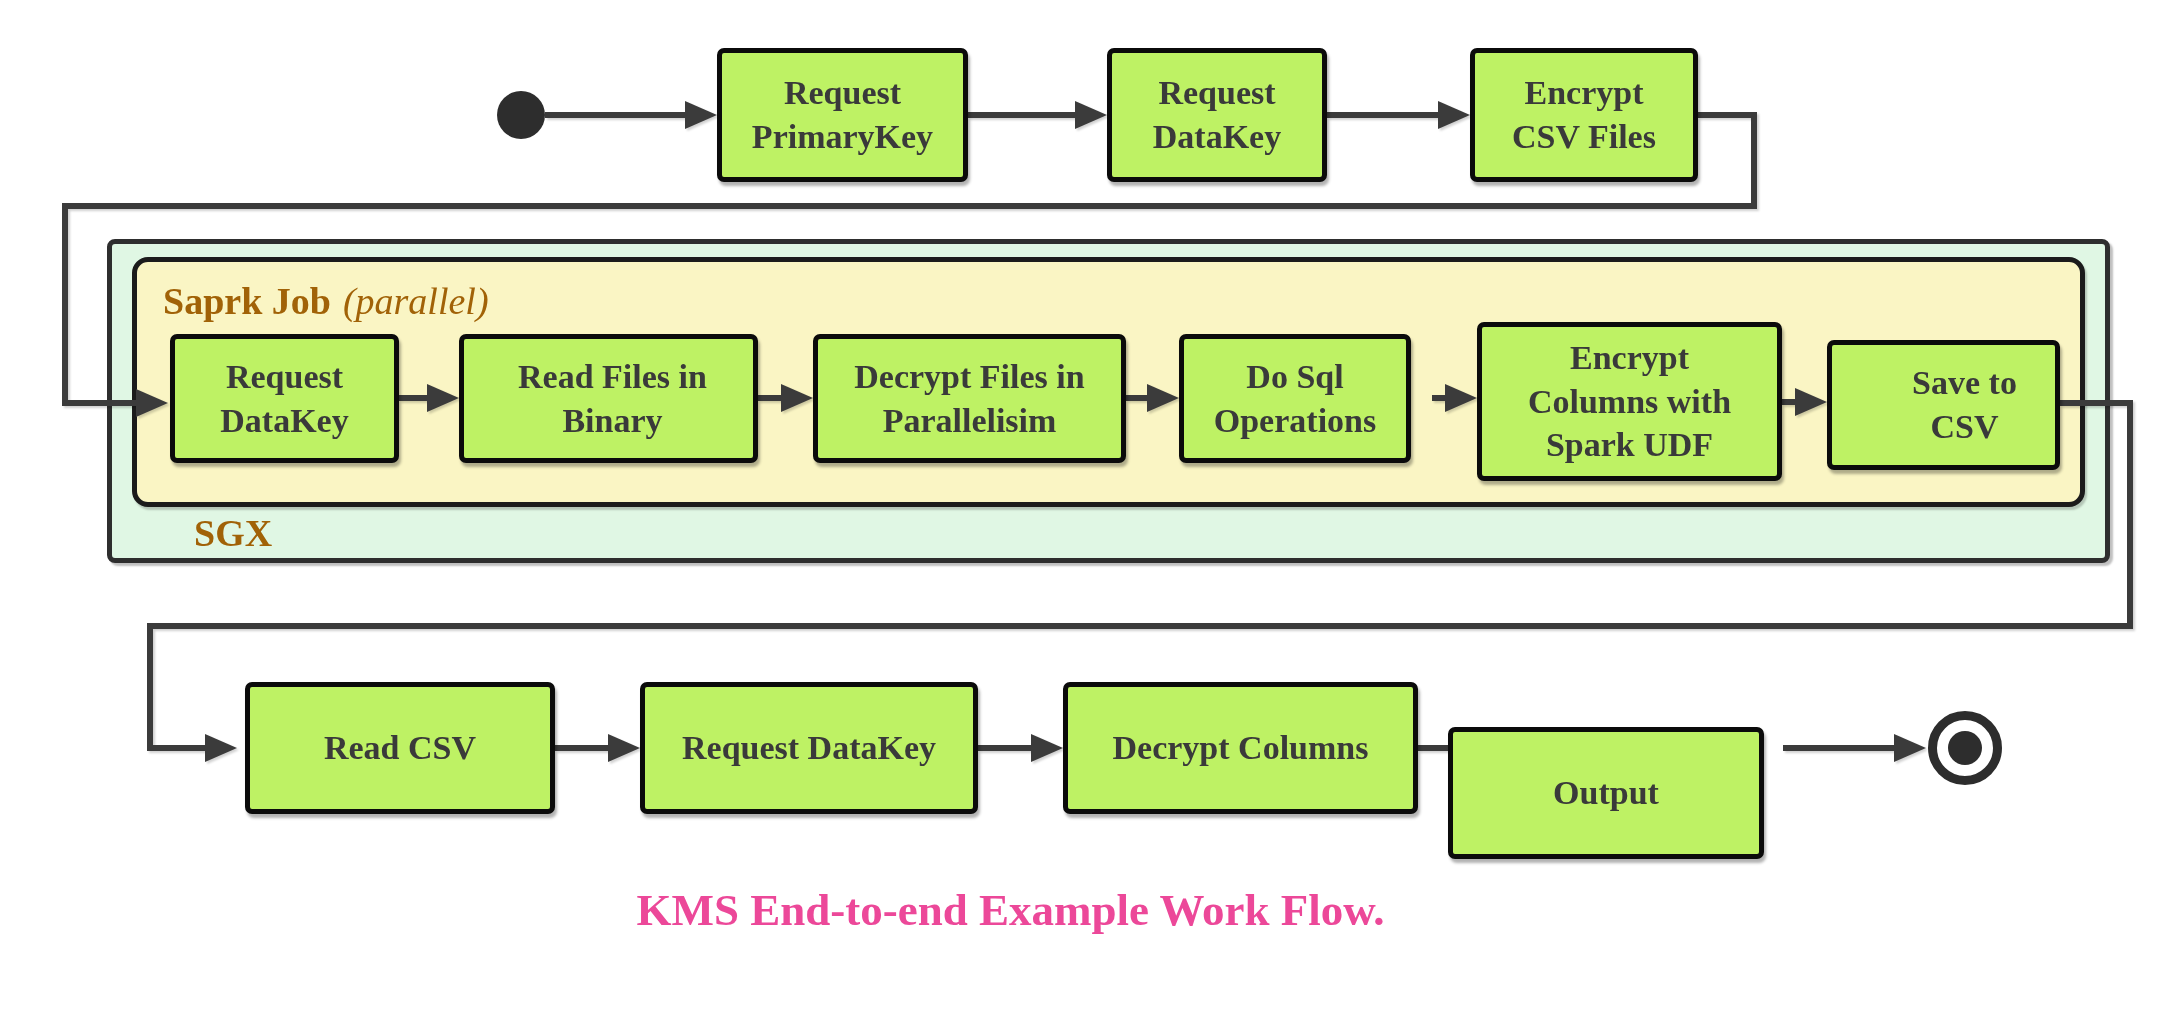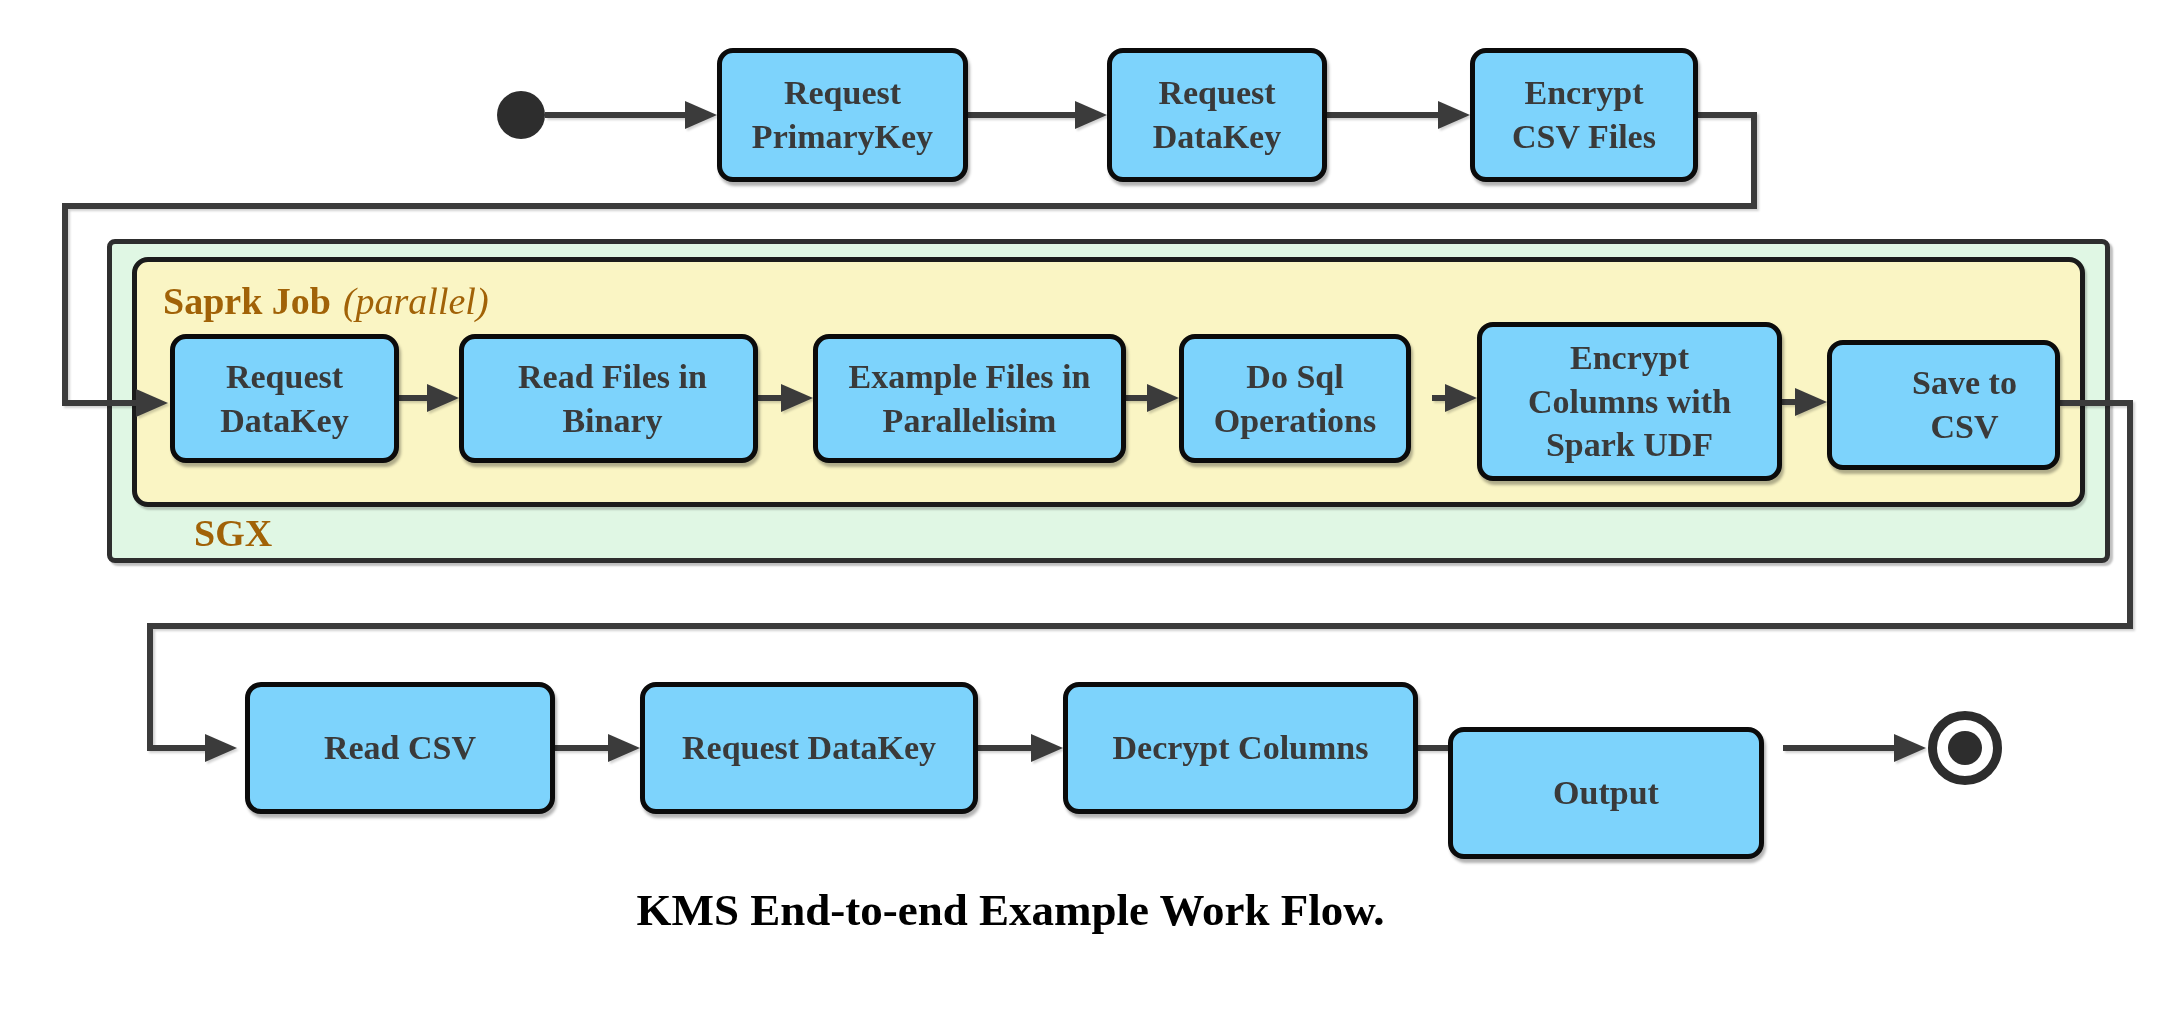--- a/index.html
+++ b/index.html
@@ -24,21 +24,21 @@
   }
   .group-label{
     position:absolute;color:#a16207;font-weight:bold;font-size:38px;line-height:1;
   }
   .spark-label{left:163px;top:282px;}
   .spark-label .gl-qualifier{font-weight:normal;font-style:italic;margin-left:12px;}
   .sgx-label{left:154px;top:514px;margin-left:40px;}
   
   .node{
     position:absolute;box-sizing:border-box;
-    background:#7dd3fc;border:5px solid #0b0b0b;border-radius:16px;
+    background:#bef264;border:5px solid #0b0b0b;border-radius:7px;
     display:flex;align-items:center;justify-content:center;
     text-align:center;white-space:pre-line;
     font-weight:bold;font-size:34px;line-height:1.28;color:#3a3a3a;
     box-shadow:2px 4px 3px rgba(0,0,0,0.3);
   }
   .n-top-0{left:717px;top:48px;width:251px;height:134px;}
   .n-top-1{left:1107px;top:48px;width:220px;height:134px;}
   .n-top-2{left:1470px;top:48px;width:228px;height:134px;}
   .n-spk-0{left:170px;top:334px;width:229px;height:129px;}
   .n-spk-1{left:459px;top:334px;width:299px;height:129px;padding-left:8px;}
@@ -65,21 +65,21 @@
   #edges{
     position:absolute;left:0;top:0;width:2179px;height:1036px;
     filter:drop-shadow(2px 2px 1px rgba(0,0,0,0.18));
     pointer-events:none;
   }
   #edges path{stroke:#3b3b3b;stroke-width:6;fill:none;}
   #edges polygon{fill:#3b3b3b;stroke:none;}
   
   .caption{
     position:absolute;left:0;top:884px;width:2021px;
-    text-align:center;font-weight:bold;font-size:45px;color:#000000;
+    text-align:center;font-weight:bold;font-size:45px;color:#ec4899;
   }
 </style>
 </head>
 <body>
 
 <div id="canvas">
 
   <div class="group group-sgx"></div>
   <div class="group group-spark"></div>
 
@@ -133,21 +133,21 @@
 PrimaryKey</div>
   <div class="node n-top-1">Request
 DataKey</div>
   <div class="node n-top-2">Encrypt
 CSV Files</div>
 
   <div class="node n-spk-0">Request
 DataKey</div>
   <div class="node n-spk-1">Read Files in
 Binary</div>
-  <div class="node n-spk-2">Example Files in
+  <div class="node n-spk-2">Decrypt Files in
 Parallelisim</div>
   <div class="node n-spk-3">Do Sql
 Operations</div>
   <div class="node n-spk-4">Encrypt
 Columns with
 Spark UDF</div>
   <div class="node n-spk-5">Save to CSV</div>
 
   <div class="node n-bot-0">Read CSV</div>
   <div class="node n-bot-1">Request DataKey</div>

